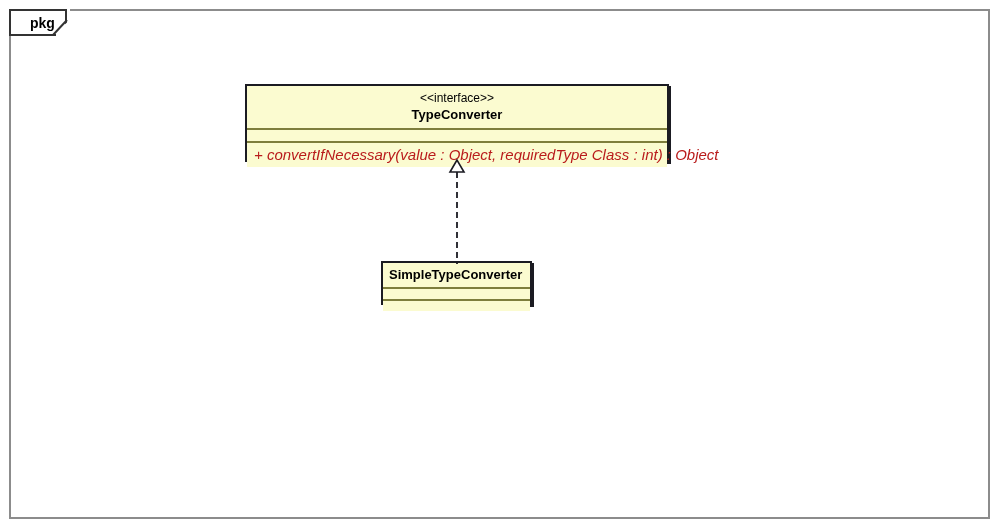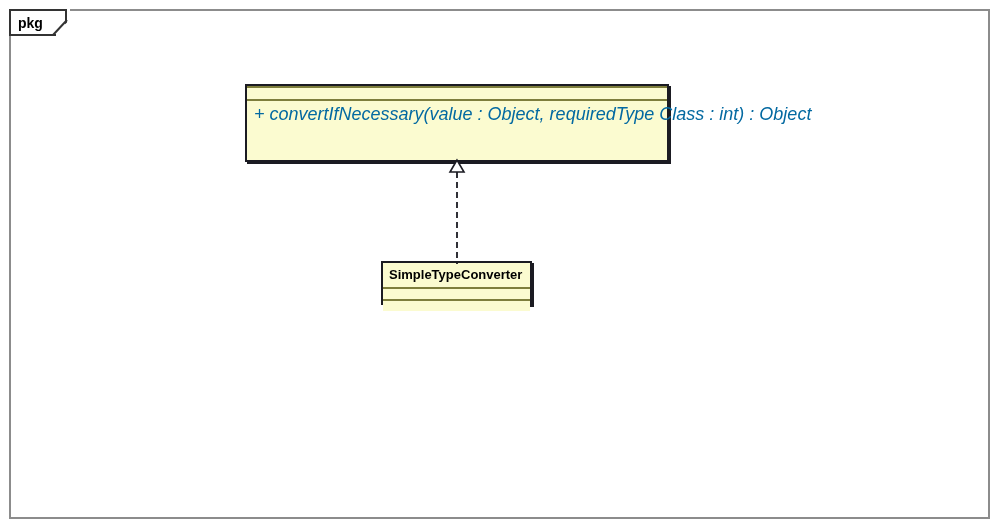--- a/index.html
+++ b/index.html
@@ -47,21 +47,21 @@
     height: 26px;
     box-sizing: border-box;
     background: #ffffff;
     border: 2px solid #333333;
     border-bottom: none;
     -webkit-clip-path: polygon(0 0, 100% 0, 100% 52%, 76% 100%, 0 100%);
     clip-path: polygon(0 0, 100% 0, 100% 52%, 76% 100%, 0 100%);
   }
   .pkg-tab-inner {
     position: absolute;
-    left: 9px;
+    left: 21px;
     top: 9px;
     width: 58px;
     height: 27px;
     box-sizing: border-box;
     display: flex;
     align-items: center;
     justify-content: flex-start;
     padding-left: 9px;
     font-size: 14px;
     font-weight: bold;
@@ -125,23 +125,23 @@
     margin-top: 1px;
   }
   .cmp-empty-tall {
     height: 11px;
   }
   .cmp-empty-short {
     height: 10px;
   }
   .cmp-ops {
     padding: 3px 7px 4px 7px;
-    font-size: 18px;
+    font-size: 15px;
     font-style: italic;
-    color: #0369a1;
+    color: #b91c1c;
     white-space: nowrap;
   }
 
   
   #iface-box {
     left: 245px;
     top: 84px;
     width: 424px;
     height: 78px;
   }
@@ -177,20 +177,24 @@
   <div class="pkg-frame"></div>
   <div class="pkg-tab-erase"></div>
   <div class="pkg-tab"></div>
   <div class="pkg-tab-bottom"></div>
   <svg class="pkg-tab-cut" viewBox="0 0 18 18">
     <line x1="1" y1="16" x2="15" y2="1" stroke="#333333" stroke-width="2"></line>
   </svg>
   <div class="pkg-tab-inner">pkg</div>
 
   <div class="uml-box" id="iface-box">
+    <div class="compartment cmp-header">
+      <span class="stereotype">&lt;&lt;interface&gt;&gt;</span>
+      <span class="classname">TypeConverter</span>
+    </div>
     <div class="sep"></div>
     <div class="compartment cmp-empty-tall"></div>
     <div class="sep"></div>
     <div class="compartment cmp-ops">
       <span>+ convertIfNecessary(value : Object, requiredType Class : int) : Object</span>
     </div>
   </div>
 
   <div class="uml-box" id="impl-box">
     <div class="compartment cmp-header">

